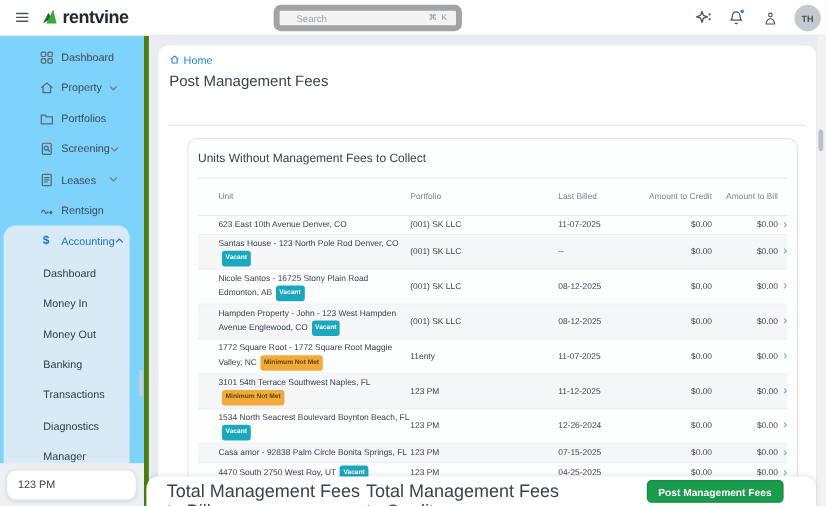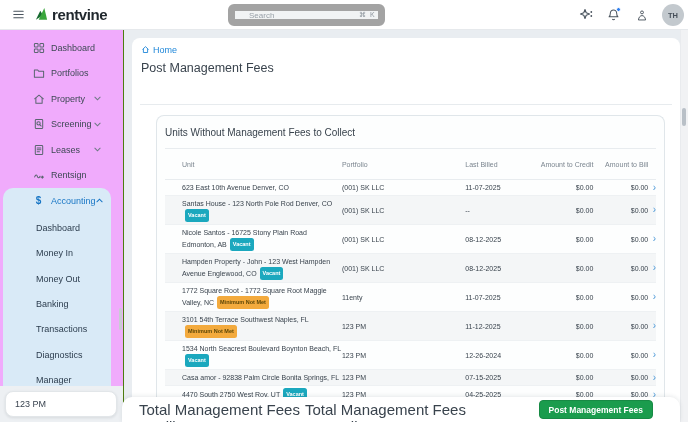--- a/index.html
+++ b/index.html
@@ -6,33 +6,33 @@
   html,body { width:688px; height:422px; overflow:hidden; }
   body { position:relative; font-family:"Liberation Sans", sans-serif; background:#e9edf1; color:#39434d; }
 
   
   .topbar { position:absolute; top:0; left:0; width:688px; height:30px; background:#fff;
             border-bottom:1px solid #e6e9ec; display:flex; align-items:center; z-index:50; }
   .hamburger { margin-left:9px; width:18px; height:18px; display:flex; align-items:center; justify-content:center; cursor:pointer; }
   .brand { display:flex; margin-left:7px; }
   .brand-text { font-size:15px; font-weight:700; color:#21282e; letter-spacing:-0.4px; margin-left:3px; }
   .searchbox { position:absolute; left:228px; top:4px; width:157px; height:22px; background:#f1f3f4;
-               border:7px solid #a3a3a3; border-radius:6px; display:flex; align-items:center; padding:0 8px; }
+               border:5px solid #a3a3a3; border-radius:6px; display:flex; align-items:center; padding:0 8px; }
   .searchbox input { flex:1; border:none; background:transparent; outline:none; font-size:8px;
                      font-family:"Liberation Sans", sans-serif; color:#3c454e; margin-left:6px; }
   .searchbox input::placeholder { color:#99a1a9; }
   .shortcut { font-size:7px; color:#8c949c; letter-spacing:1px; white-space:nowrap; }
   .tb-right { position:absolute; right:2px; top:0; height:30px; display:flex; align-items:center; gap:13px; }
   .tb-icon { position:relative; width:15px; height:15px; display:flex; align-items:center; justify-content:center; cursor:pointer; }
   .bell-dot { position:absolute; top:-1px; right:0; width:5px; height:5px; border-radius:50%; background:#2e7ff0; border:1px solid #fff; }
   .avatar { width:22px; height:22px; border-radius:50%; background:#c3c9ce; color:#47505a; font-size:7.5px;
             font-weight:700; display:flex; align-items:center; justify-content:center; margin-right:2px; cursor:pointer; }
 
   
-  .sidebar { position:absolute; top:30px; left:0; width:124px; bottom:0; background:#f0abfc; border-right:1px solid #4d7c0f; z-index:20; }
+  .sidebar { position:absolute; top:30px; left:0; width:124px; bottom:0; background:#7dd3fc; border-right:4px solid #4d7c0f; z-index:20; }
   .nav { padding-top:5px; }
   .nav-item { height:25.5px; display:flex; align-items:center; padding:0 22px 0 32px; cursor:pointer;
               font-size:9px; color:#3d4854; }
   .nav-item .nicon { width:13px; height:13px; margin-right:6px; display:flex; align-items:center; justify-content:center; flex-shrink:0; }
   .nav-item .nlabel { flex:1; white-space:nowrap; }
   .nav-item svg.outline { stroke:#5a6570; fill:none; stroke-width:1.1; stroke-linejoin:round; stroke-linecap:round; }
   .chev { margin-left:auto; display:flex; align-items:center; }
   .acct-group { margin:0 12px 0 3px; background:#d9eaf7; border-radius:10px; padding-bottom:3px; }
   .acct-group .nav-item { padding-left:29px; padding-right:12px; color:#1876c5; font-weight:500; }
   .acct-group .dollar { font-size:10px; font-weight:700; color:#1876c5; }
@@ -144,38 +144,38 @@
             <rect x="7.5" y="1.5" width="4" height="4" rx="1"></rect>
             <rect x="1.5" y="7.5" width="4" height="4" rx="1"></rect>
             <rect x="7.5" y="7.5" width="4" height="4" rx="1"></rect>
           </svg>
       </span>
       <span class="nlabel">Dashboard</span>
     </div>
     <div class="nav-item">
       <span class="nicon">
         <svg class="outline" width="12" height="12" viewBox="0 0 13 13">
-            <path d="M1.5 3.2 h3.6 l1.2 1.5 h5.2 v6.3 h-10 z"></path>
-          </svg>
-      </span>
-      <span class="nlabel">Portfolios</span>
-    </div>
-    <div class="nav-item">
-      <span class="nicon">
-        <svg class="outline" width="12" height="12" viewBox="0 0 13 13">
             <path d="M1.8 6.3 L6.5 2.4 L11.2 6.3"></path>
             <path d="M3.1 5.6 V11 h6.8 V5.6"></path>
           </svg>
       </span>
       <span class="nlabel">Property</span>
       <span class="chev">
         <svg width="7" height="5" viewBox="0 0 8 5">
             <path d="M1 1 L4 4 L7 1" stroke="#6e7a85" stroke-width="1.2" fill="none" stroke-linecap="round"></path>
           </svg>
       </span>
+    </div>
+    <div class="nav-item">
+      <span class="nicon">
+        <svg class="outline" width="12" height="12" viewBox="0 0 13 13">
+            <path d="M1.5 3.2 h3.6 l1.2 1.5 h5.2 v6.3 h-10 z"></path>
+          </svg>
+      </span>
+      <span class="nlabel">Portfolios</span>
     </div>
     <div class="nav-item">
       <span class="nicon">
         <svg class="outline" width="12" height="12" viewBox="0 0 13 13">
             <rect x="2.5" y="1.5" width="8" height="10" rx="1"></rect>
             <circle cx="6" cy="5.8" r="1.8"></circle>
             <path d="M7.3 7.1 l1.6 1.6"></path>
           </svg>
       </span>
       <span class="nlabel">Screening</span>

